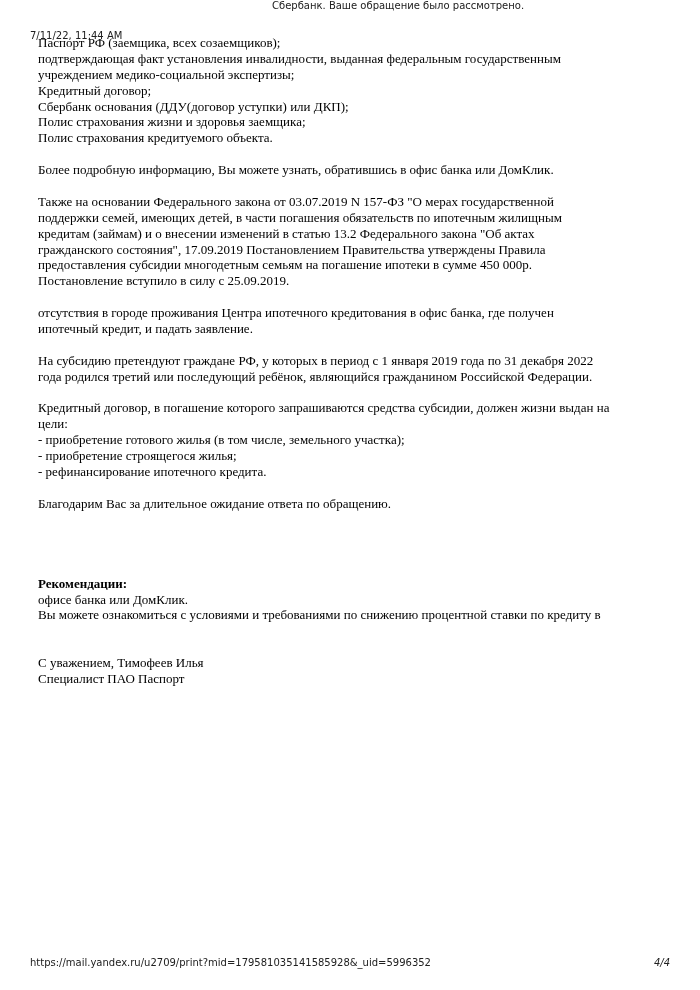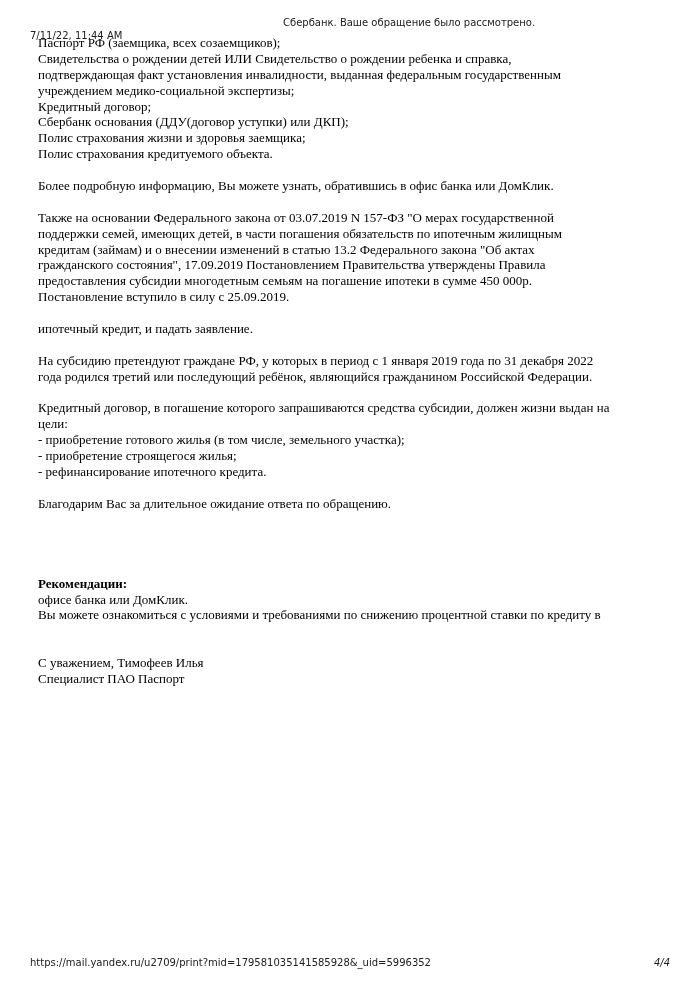--- a/index.html
+++ b/index.html
@@ -16,21 +16,21 @@
   }
   
   .chrome-text {
     position: absolute;
     font-family: "DejaVu Sans", "Liberation Sans", sans-serif;
     font-size: 10px;
     color: #202020;
     white-space: nowrap;
   }
   #print-datetime { left: 30px; top: 14px; margin-top: 16px; }
-  #print-title    { left: 272px; top: 17px; margin-left: 11px; }
+  #print-title    { left: 272px; top: 0; }
   #print-url      { left: 30px; top: 957px; }
   #print-pagenum  { right: 30px; top: 957px; font-style: italic; }
 
   
   #email-body {
     position: absolute;
     left: 38px;
     top: 35px;
     width: 640px;
     font-family: "Liberation Serif", "DejaVu Serif", serif;
@@ -51,37 +51,37 @@
 <body>
 
 <div id="page">
 
   <div id="print-datetime" class="chrome-text">7/11/22, 11:44 AM</div>
 
   <div id="print-title" class="chrome-text">Сбербанк. Ваше обращение было рассмотрено.</div>
 
   <div id="email-body">
       <div class="line">Паспорт РФ (заемщика, всех созаемщиков);</div>
-      <div class="line">Свидетельства о рождении детей ИЛИ Свидетельство о рождении ребенка и справка,</div>
       <div class="line">подтверждающая факт установления инвалидности, выданная федеральным государственным</div>
       <div class="line">учреждением медико-социальной экспертизы;</div>
       <div class="line">Кредитный договор;</div>
       <div class="line">Сбербанк основания (ДДУ(договор уступки) или ДКП);</div>
       <div class="line">Полис страхования жизни и здоровья заемщика;</div>
       <div class="line">Полис страхования кредитуемого объекта.</div>
       <div class="line"></div>
       <div class="line">Более подробную информацию, Вы можете узнать, обратившись в офис банка или ДомКлик.</div>
       <div class="line"></div>
       <div class="line">Также на основании Федерального закона от 03.07.2019 N 157-ФЗ "О мерах государственной</div>
       <div class="line">поддержки семей, имеющих детей, в части погашения обязательств по ипотечным жилищным</div>
       <div class="line">кредитам (займам) и о внесении изменений в статью 13.2 Федерального закона "Об актах</div>
       <div class="line">гражданского состояния", 17.09.2019 Постановлением Правительства утверждены Правила</div>
       <div class="line">предоставления субсидии многодетным семьям на погашение ипотеки в сумме 450 000р.</div>
       <div class="line">Постановление вступило в силу с 25.09.2019.</div>
       <div class="line"></div>
+      <div class="line">отсутствия в городе проживания Центра ипотечного кредитования в офис банка, где получен</div>
       <div class="line">ипотечный кредит, и падать заявление.</div>
       <div class="line"></div>
       <div class="line">На субсидию претендуют граждане РФ, у которых в период с 1 января 2019 года по 31 декабря 2022</div>
       <div class="line">года родился третий или последующий ребёнок, являющийся гражданином Российской Федерации.</div>
       <div class="line"></div>
       <div class="line">Кредитный договор, в погашение которого запрашиваются средства субсидии, должен жизни выдан на</div>
       <div class="line">цели:</div>
       <div class="line">- приобретение готового жилья (в том числе, земельного участка);</div>
       <div class="line">- приобретение строящегося жилья;</div>
       <div class="line">- рефинансирование ипотечного кредита.</div>

